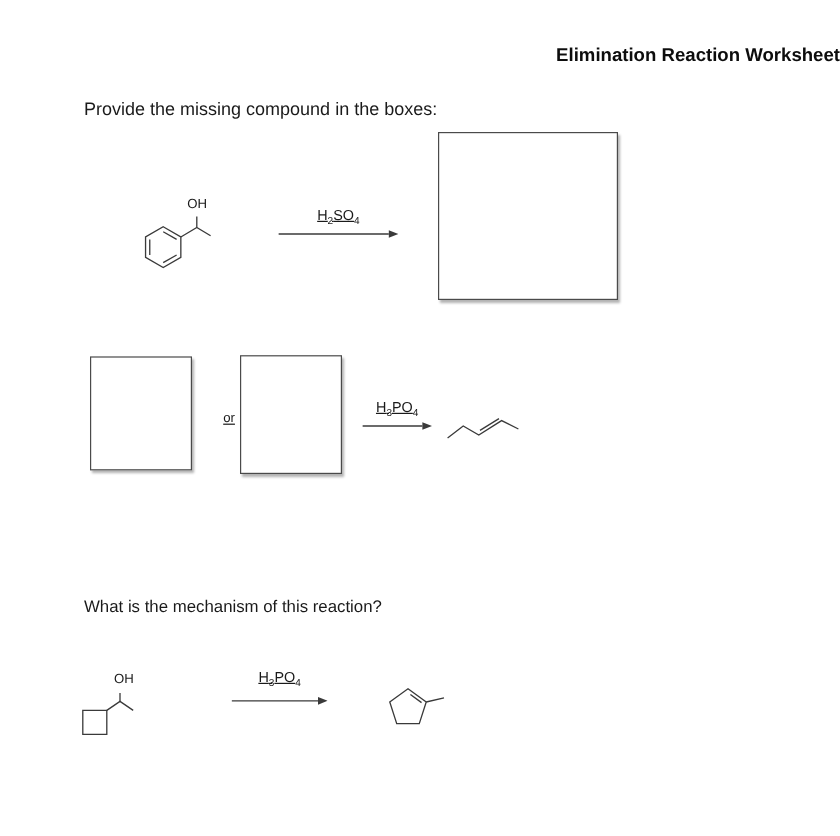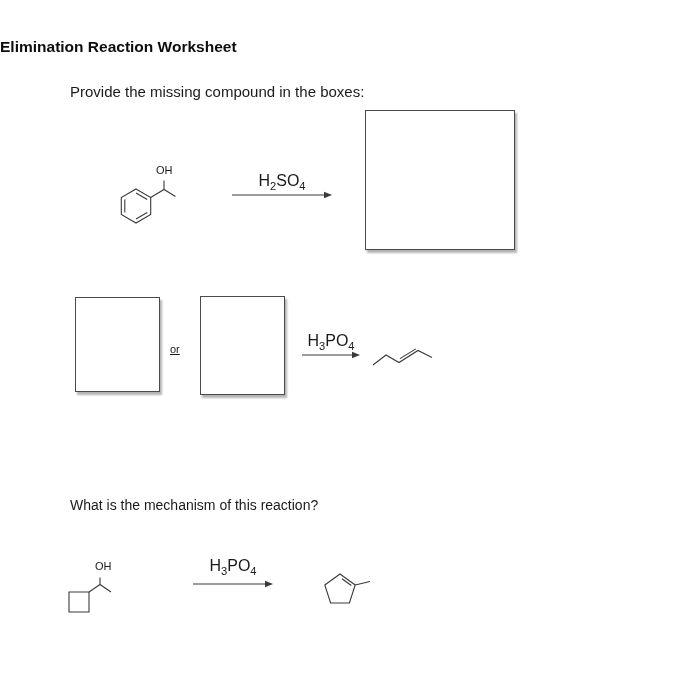--- a/index.html
+++ b/index.html
@@ -1,31 +1,31 @@
 <!DOCTYPE html>
 <html><head>
 <meta charset="utf-8">
 <style>
   html,body{margin:0;padding:0;background:#fff;}
   .page{position:relative;width:700px;height:697px;background:#ffffff;
         font-family:"Liberation Sans",sans-serif;color:#111;overflow:hidden;}
-  .title{position:absolute;top:38px;left:0;width:100%;text-align:left;
+  .title{position:absolute;top:38px;left:0;width:100%;text-align:right;
          font-size:15.5px;font-weight:bold;margin:0;color:#0d0d0d;}
   .instruction{position:absolute;top:83px;left:70px;font-size:15px;margin:0;color:#1a1a1a;}
   .question{position:absolute;top:497px;left:70px;font-size:14px;margin:0;color:#1a1a1a;}
   .answer-box{position:absolute;background:#fff;border:1px solid #4a4a4a;
               box-shadow:2px 2.5px 2px rgba(0,0,0,0.30);}
   .box1{left:365px;top:110px;width:148px;height:138px;}
   .boxA{left:75px;top:297px;width:83px;height:93px;}
   .boxB{left:200px;top:296px;width:83px;height:97px;}
   .chem-label{position:absolute;font-size:11px;color:#1a1a1a;}
   .oh1{left:156px;top:164px;}
   .oh3{left:95px;top:560px;}
-  .or-label{left:170px;top:343px;text-decoration:underline;}
-  .reagent{position:absolute;font-size:16px;color:#1a1a1a;text-align:center;}
+  .or-label{left:186px;top:343px;text-decoration:underline;}
+  .reagent{position:absolute;font-size:12px;color:#1a1a1a;text-align:center;text-decoration:underline;}
   .reagent sub{font-size:0.7em;}
   .r1{left:232px;top:172px;width:100px;}
   .r2{left:302px;top:332px;width:58px;}
   .r3{left:193px;top:557px;width:80px;}
   .abs{position:absolute;}
   .struct1{left:108px;top:158px;}
   .arrow1{left:232px;top:190px;}
   .arrow2{left:302px;top:350px;}
   .arrow3{left:193px;top:579px;}
   .pentene{left:370px;top:344px;}

